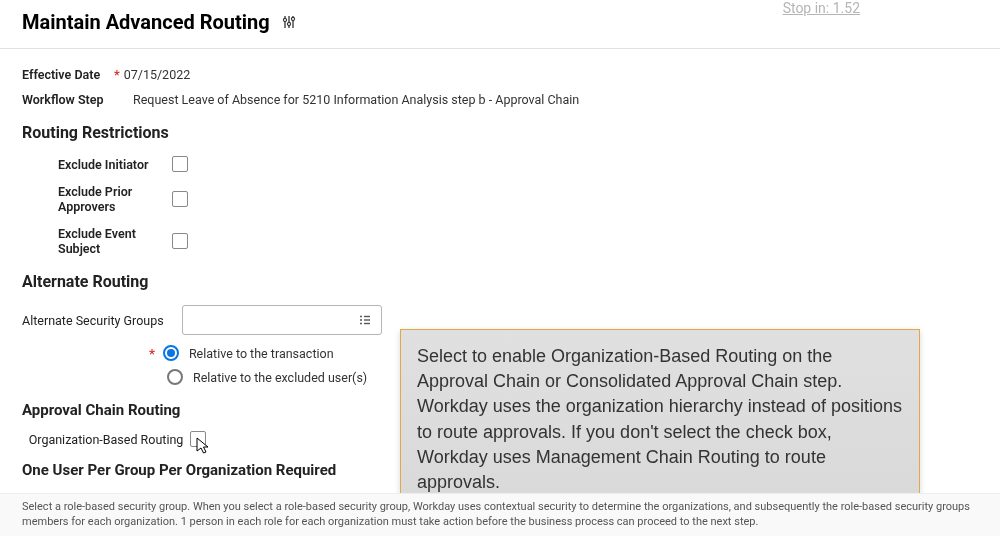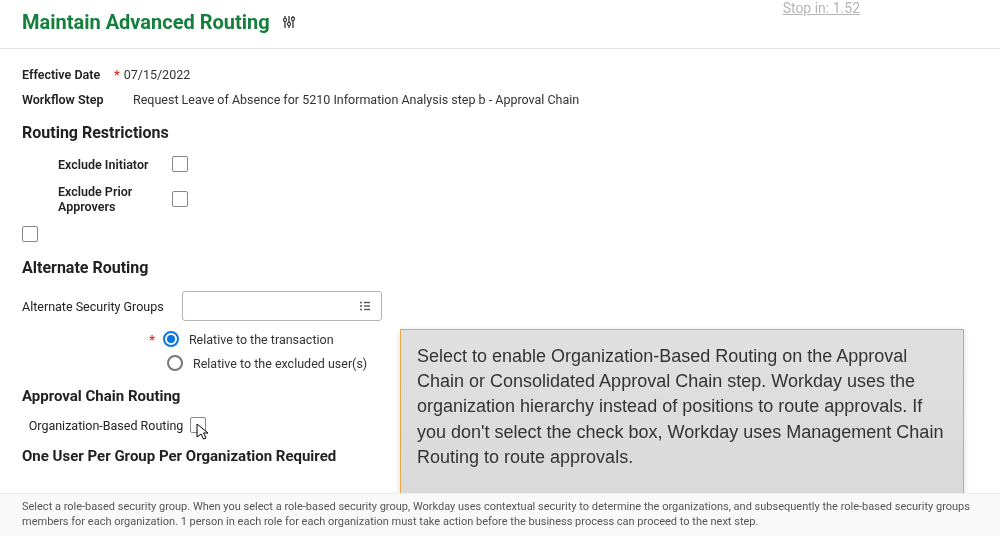--- a/index.html
+++ b/index.html
@@ -23,21 +23,21 @@
   }
   .header-row {
     display: flex;
     align-items: center;
     padding: 10px 22px 14px 22px;
     border-bottom: 1px solid #e1e1e1;
   }
   .page-title {
     font-size: 20px;
     font-weight: 700;
-    color: #15803d;
+    color: #000000;
   }
   .adjust-icon {
     margin-left: 12px;
     display: inline-flex;
     align-items: center;
   }
   .content {
     padding: 18px 22px 0 22px;
     position: relative;
   }
@@ -168,21 +168,21 @@
   .cursor-svg {
     position: absolute;
     bottom: -10px;
     right: -8px;
     pointer-events: none;
   }
   .tooltip-panel {
     position: absolute;
     left: 400px;
     top: 280px;
-    width: 564px;
+    width: 520px;
     height: 200px;
     background: linear-gradient(#e0e0e0, #d8d8d8);
     border: 1.5px solid #e0a848;
     box-shadow: 0 2px 6px rgba(0,0,0,0.15);
     padding: 14px 16px;
     font-size: 18px;
     line-height: 1.4;
     color: #333;
     font-family: Arial, sans-serif;
   }
@@ -240,20 +240,21 @@
 
   <div class="checkbox-row">
     <span class="cb-label">Exclude Initiator</span>
     <div class="cb-box"></div>
   </div>
   <div class="checkbox-row">
     <span class="cb-label">Exclude Prior Approvers</span>
     <div class="cb-box"></div>
   </div>
   <div class="checkbox-row">
+    <span class="cb-label">Exclude Event Subject</span>
     <div class="cb-box"></div>
   </div>
 
   <div class="section-title">Alternate Routing</div>
 
   <div class="prompt-row">
     <span class="p-label">Alternate Security Groups</span>
     <div class="prompt-input-wrap">
       <input class="prompt-input" placeholder="" style="">
       <span class="list-icon">

